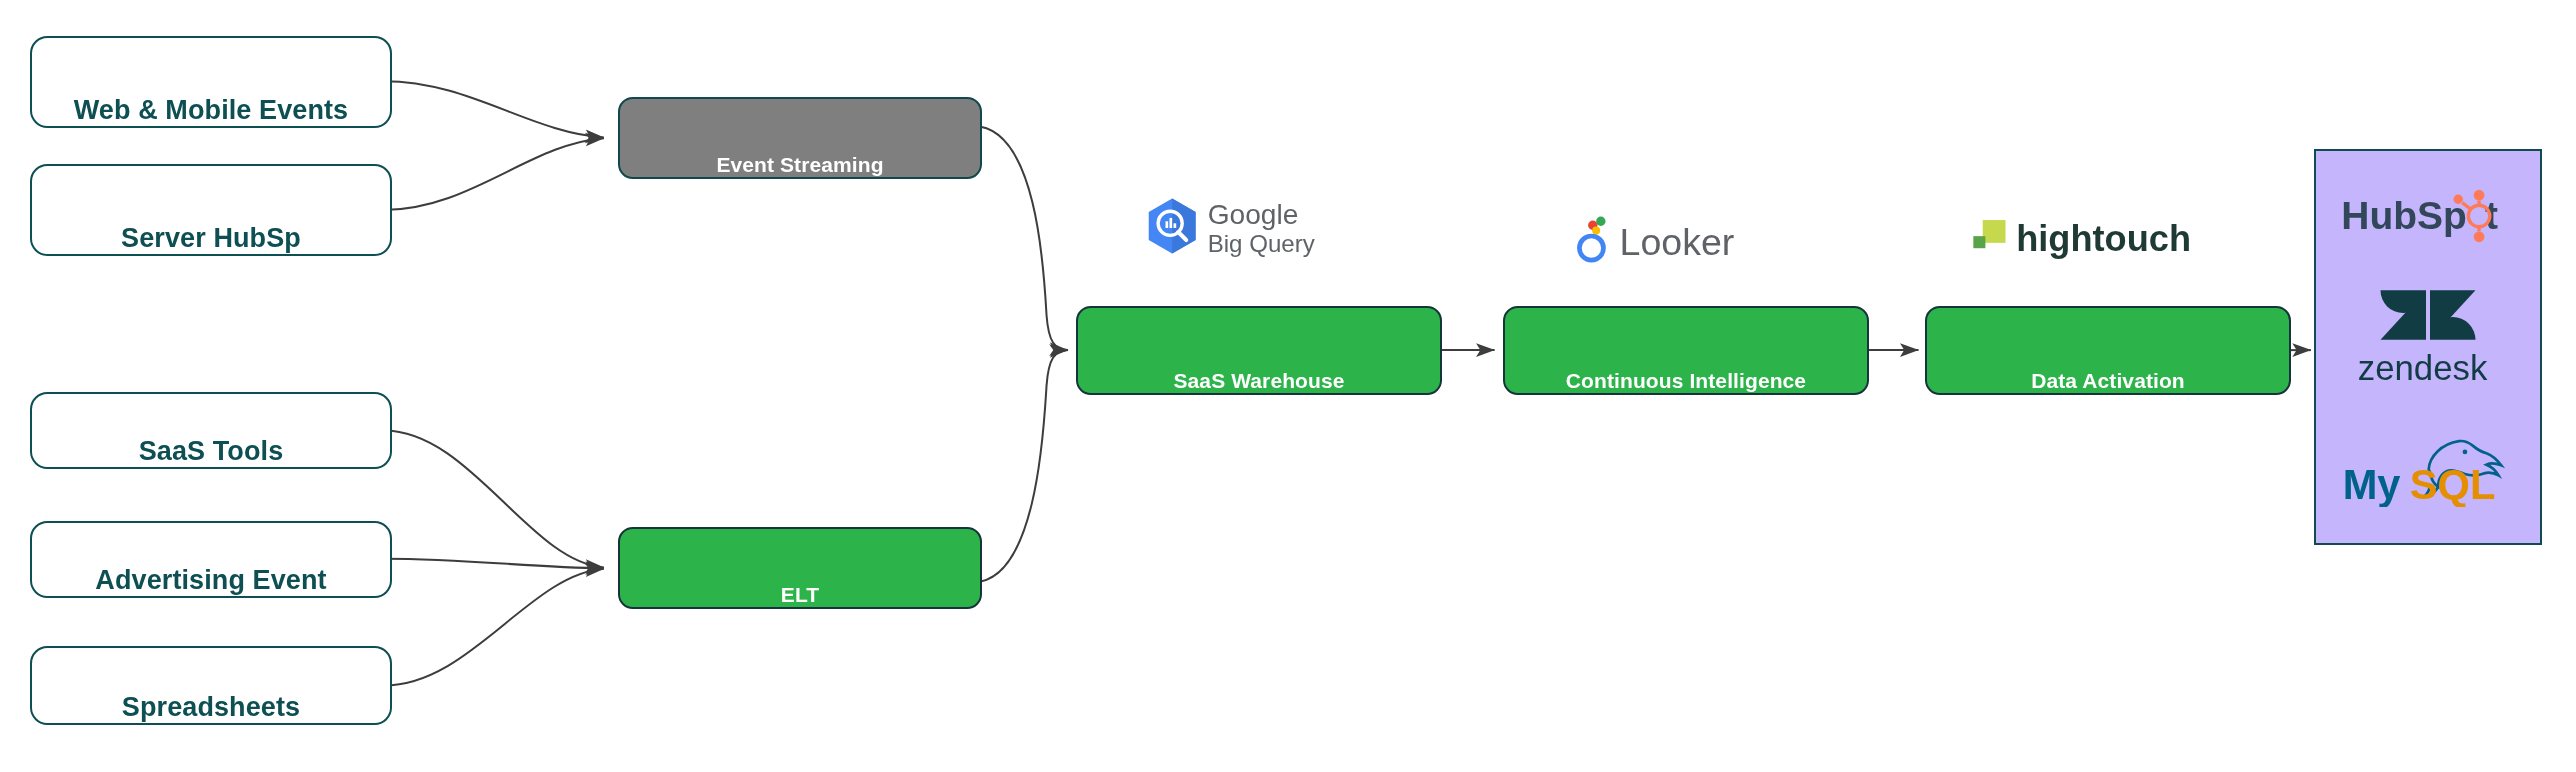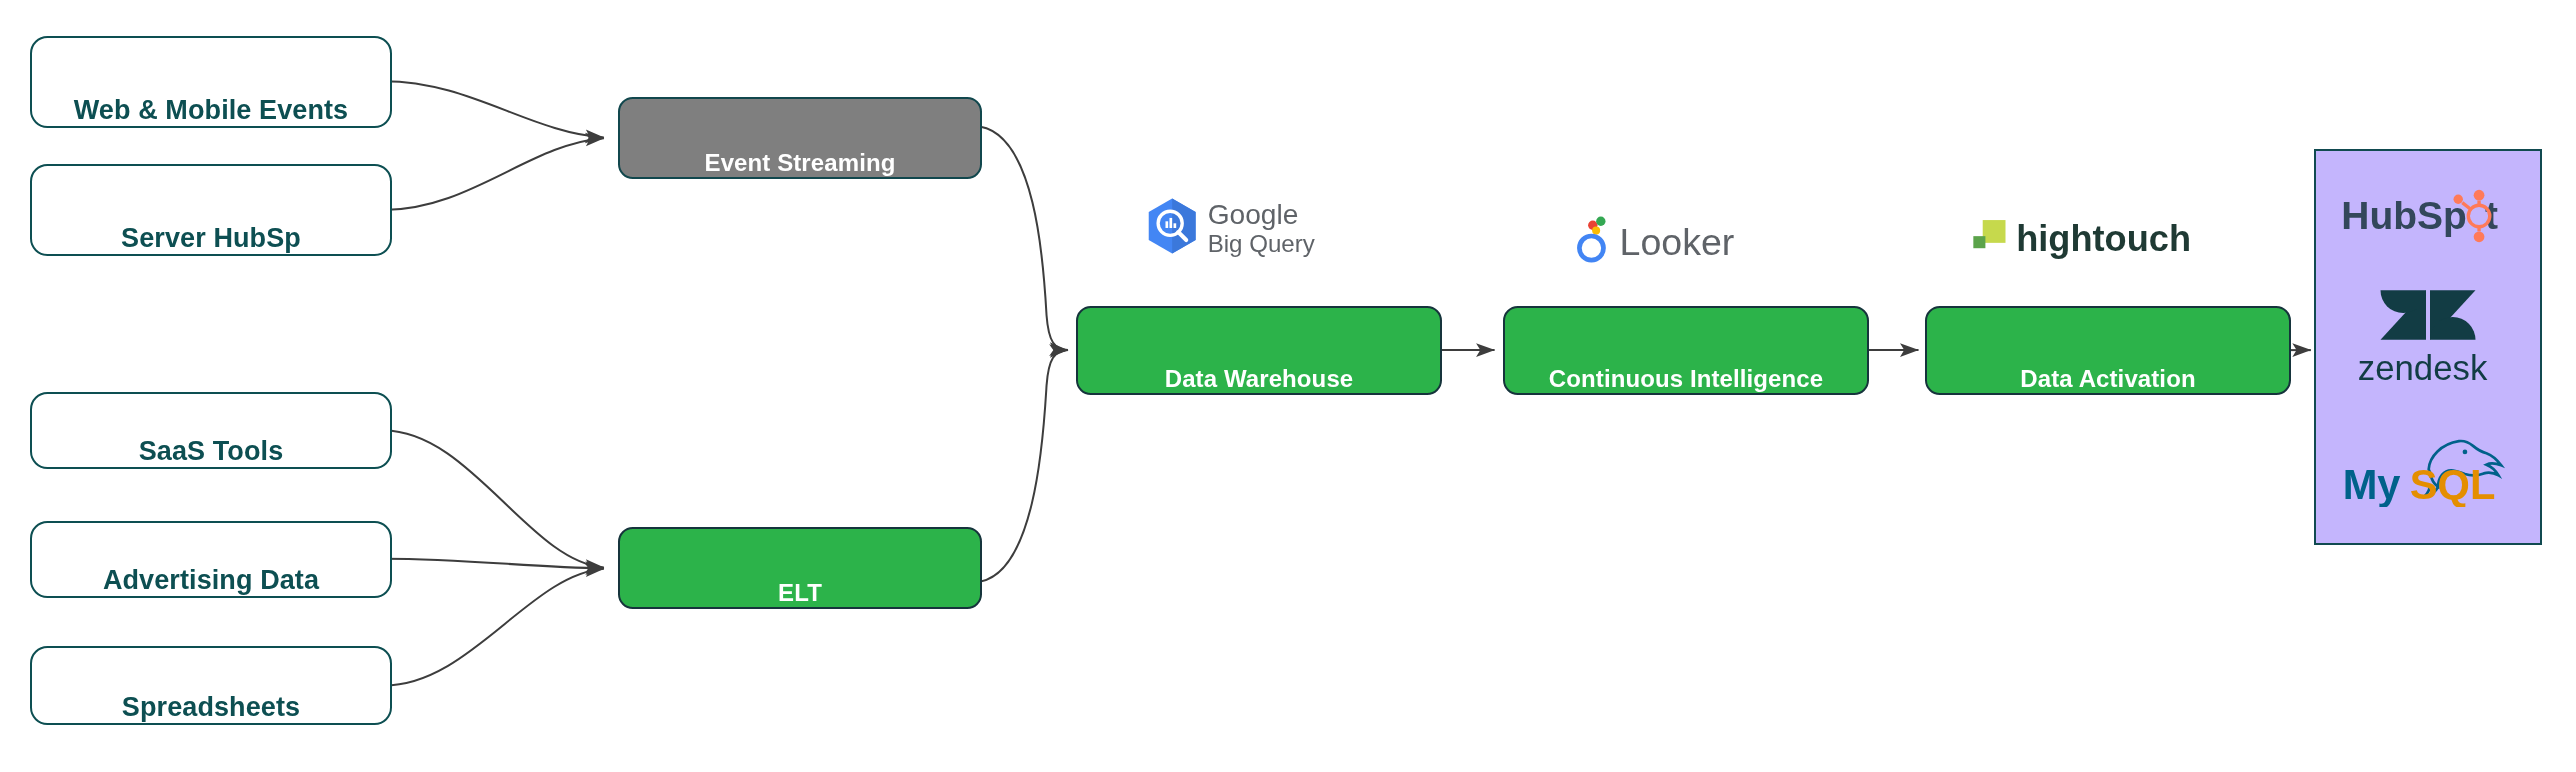--- a/index.html
+++ b/index.html
@@ -18,21 +18,21 @@
     font-weight:bold;
     font-size:27px;
     letter-spacing:0.1px;
   }
 
   .stage-box{
     border:2px solid #123a44;
     border-radius:14.8px;
     color:#ffffff;
     font-weight:bold;
-    font-size:24px;
+    font-size:21px;
     letter-spacing:0.1px;
   }
   .stage-box.grey{background:#7f7f7f;border-color:#11474d;}
   .stage-box.green{background:#2cb34a;border-color:#16343c;}
 
   .dest-panel{
     position:absolute;
     box-sizing:border-box;
     background:#c4b5fd;
     border:2.7px solid #114a50;
@@ -85,21 +85,21 @@
 
   <div class="node src-box" style="left:22px;top:164px;width:362px;height:92px;">
     <span>Server HubSp</span>
   </div>
 
   <div class="node src-box" style="left:22px;top:392px;width:362px;height:77px;">
     <span>SaaS Tools</span>
   </div>
 
   <div class="node src-box" style="left:22px;top:521px;width:362px;height:77px;">
-    <span>Advertising Data</span>
+    <span>Advertising Event</span>
   </div>
 
   <div class="node src-box" style="left:22px;top:646px;width:362px;height:79px;">
     <span>Spreadsheets</span>
   </div>
 
   <div class="node stage-box grey" style="left:610px;top:97px;width:364px;height:82px;">
     <span>Event Streaming</span>
   </div>
 
@@ -139,21 +139,21 @@
     <svg width="268" height="47" viewBox="0 0 400 70">
       <g>
         <rect x="16" y="6" width="34" height="34" fill="#c6d94c"></rect>
         <rect x="2" y="30" width="18" height="18" fill="#5ba34a"></rect>
       </g>
       <text x="66" y="52" font-family="Liberation Sans, sans-serif" font-size="54" font-weight="600" fill="#1f3a34">hightouch</text>
     </svg>
   </div>
 
   <div class="node stage-box green" style="left:1068px;top:306px;width:366px;height:89px;">
-    <span>Data Warehouse</span>
+    <span>SaaS Warehouse</span>
   </div>
 
   <div class="node stage-box green" style="left:1495px;top:306px;width:366px;height:89px;">
     <span>Continuous Intelligence</span>
   </div>
 
   <div class="node stage-box green" style="left:1917px;top:306px;width:366px;height:89px;">
     <span>Data Activation</span>
   </div>
 

